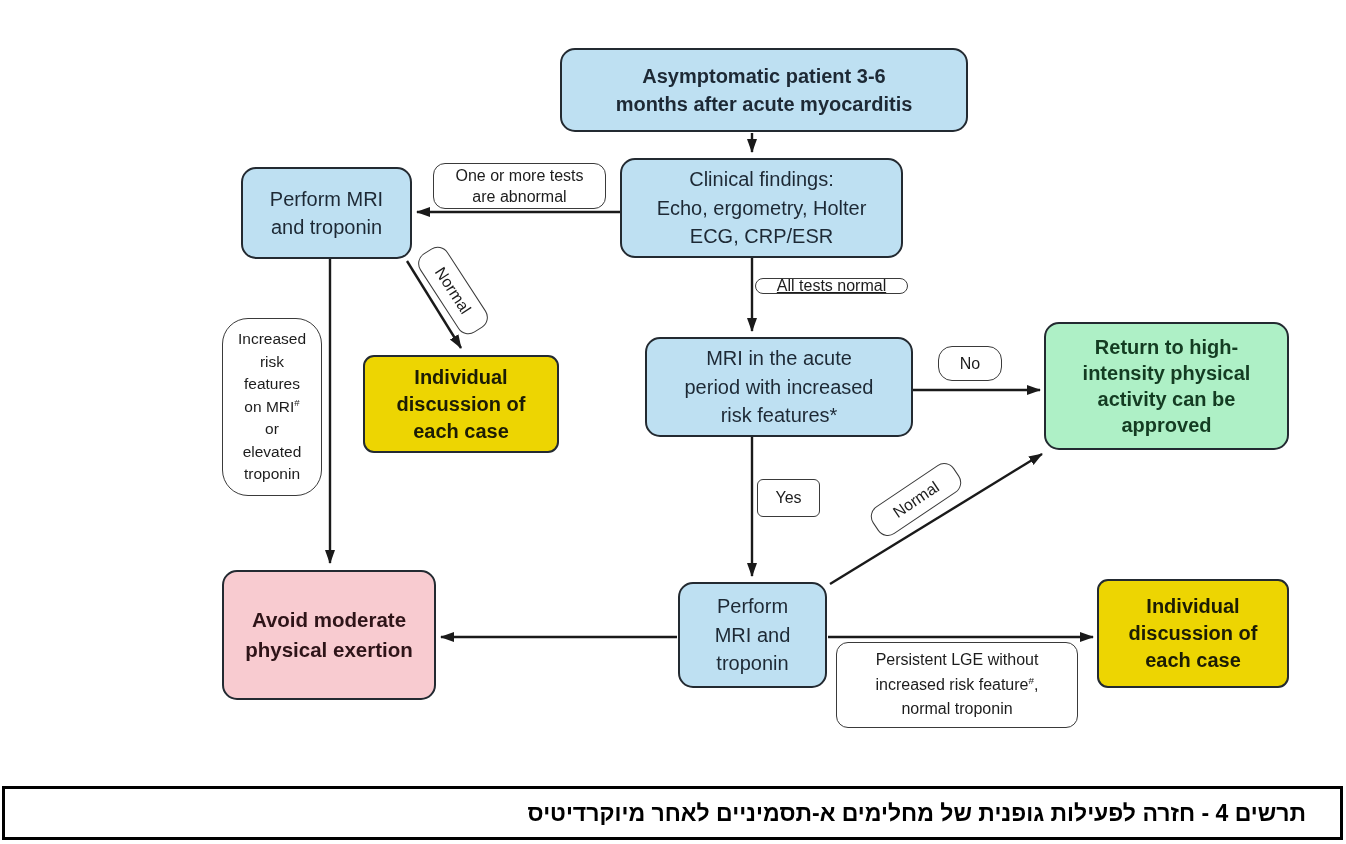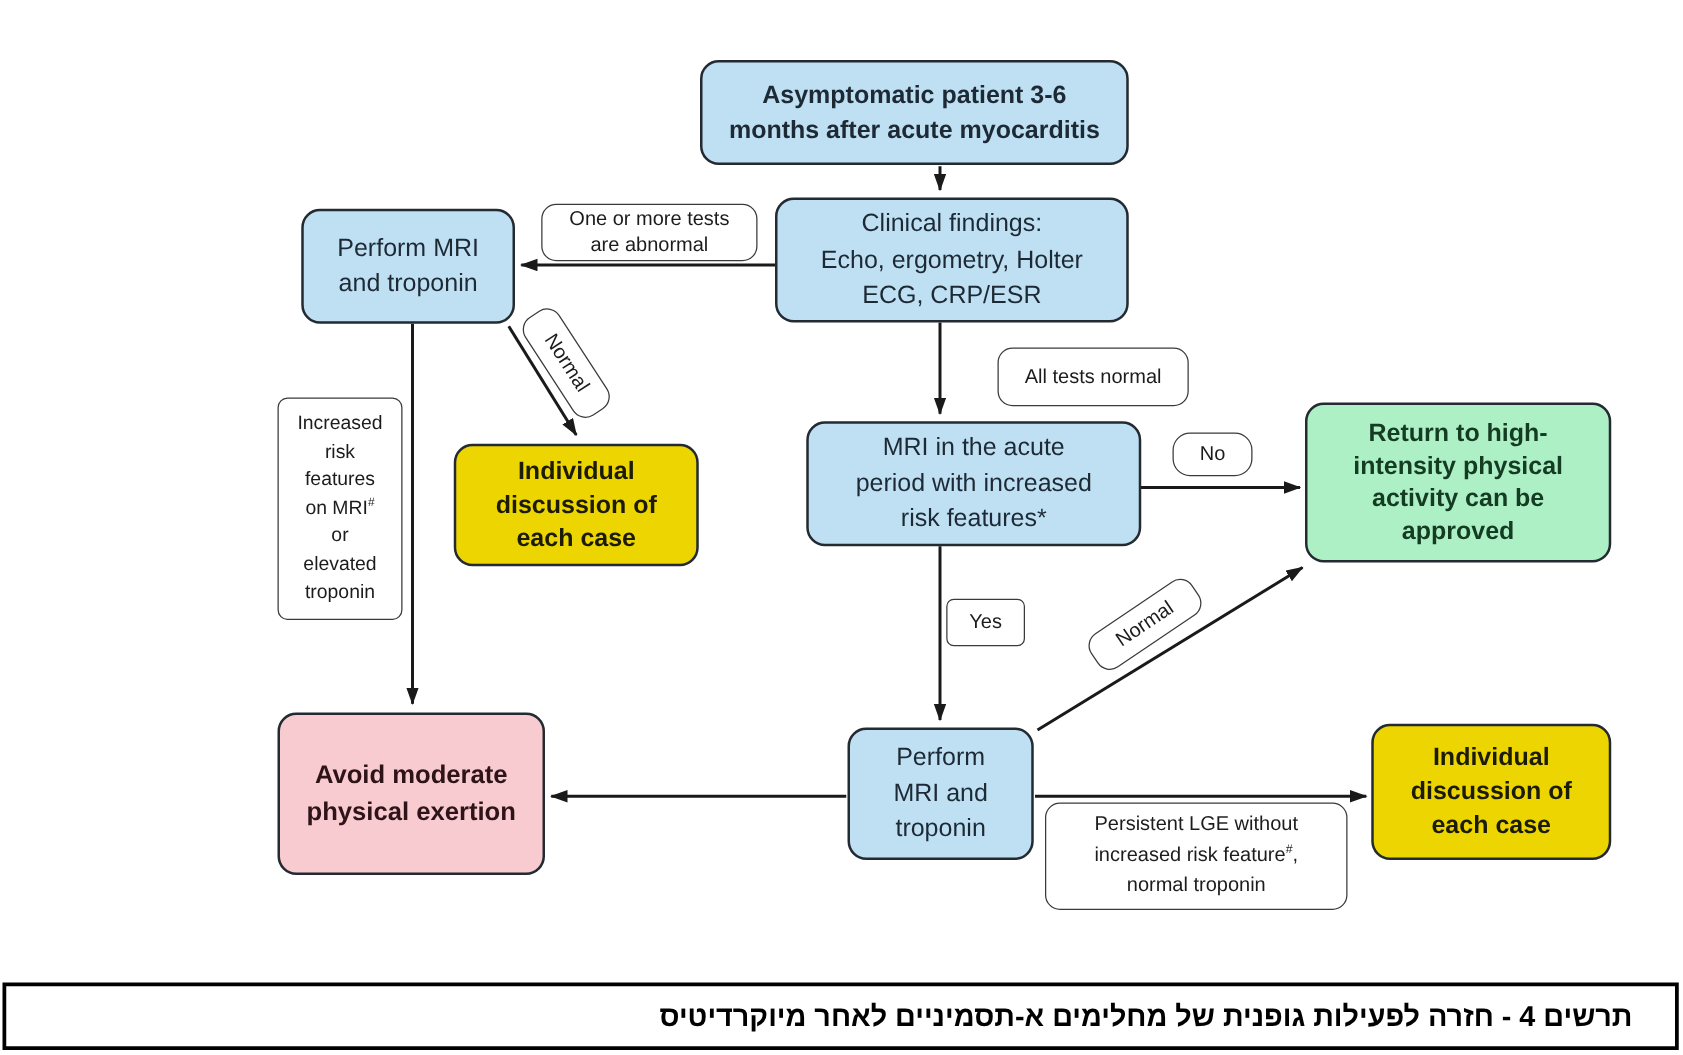--- a/index.html
+++ b/index.html
@@ -8,31 +8,31 @@
     font-family:"Liberation Sans",sans-serif;color:#1d2935;overflow:hidden;
   }
   .arrow-layer{position:absolute;left:0;top:0;width:1346px;height:844px;}
   .node{
     position:absolute;box-sizing:border-box;
     display:flex;flex-direction:column;justify-content:center;align-items:center;
     text-align:center;border:2.3px solid #232a31;border-radius:15px;
     font-size:20px;line-height:1.42;color:#1d2935;
   }
   .blue{background:#BEE0F2;}
-  .yellow{background:#EDD502;font-weight:700;color:#1c1c05;line-height:1.35;}
+  .yellow{background:#EDD502;font-weight:700;color:#1c1c05;line-height:1.35;border-radius:11px;}
   .green{background:#AEF0C6;font-weight:700;color:#143c22;line-height:1.3;}
   .pink{background:#F8CBD0;font-weight:700;color:#2e1418;font-size:20.5px;line-height:1.45;}
   .bold{font-weight:700;}
   .lbl{
     position:absolute;box-sizing:border-box;background:#ffffff;
     border:1.7px solid #3a3a3a;border-radius:12px;
     display:flex;flex-direction:column;justify-content:center;align-items:center;
     text-align:center;font-size:16px;line-height:1.32;color:#1c1c1c;
   }
-  .lbl.tall{line-height:1.45;font-size:15.5px;border-radius:8px;}
+  .lbl.tall{line-height:1.45;font-size:15.5px;border-radius:26px;}
   .lbl.rot1{transform:rotate(57deg);}
   .lbl.rot2{transform:rotate(-34deg);}
   sup{font-size:0.62em;vertical-align:super;line-height:0;}
   .caption{
     position:absolute;left:2px;top:786px;width:1341px;height:54px;box-sizing:border-box;
     border:3px solid #000;background:#fff;direction:rtl;
     display:flex;align-items:center;padding:0 34px;
     font-size:23px;font-weight:700;color:#000;
   }
 </style>
@@ -54,21 +54,21 @@
       <path d="M407,261 L461,348" marker-end="url(#ah)"></path>
       <path d="M330,259 L330,563" marker-end="url(#ah)"></path>
       <path d="M890,390 L1040,390" marker-end="url(#ah)"></path>
       <path d="M752,437 L752,576" marker-end="url(#ah)"></path>
       <path d="M677,637 L441,637" marker-end="url(#ah)"></path>
       <path d="M828,637 L1093,637" marker-end="url(#ah)"></path>
       <path d="M830,584 L1042,454" marker-end="url(#ah)"></path>
     </g>
   </svg>
 
-  <div class="node blue bold" style="left:560px;top:48px;width:343px;height:84px;">
+  <div class="node blue bold" style="left:560px;top:48px;width:408px;height:84px;">
     <div>Asymptomatic patient 3-6</div>
     <div>months after acute myocarditis</div>
   </div>
 
   <div class="node blue" style="left:620px;top:158px;width:283px;height:100px;">
     <div>Clinical findings:</div>
     <div>Echo, ergometry, Holter</div>
     <div>ECG, CRP/ESR</div>
   </div>
 
@@ -111,21 +111,21 @@
     <div>Individual</div>
     <div>discussion of</div>
     <div>each case</div>
   </div>
 
   <div class="lbl" style="left:433px;top:163px;width:173px;height:46px;">
     <div>One or more tests</div>
     <div>are abnormal</div>
   </div>
 
-  <div class="lbl" style="left:798px;top:278px;width:153px;height:47px;">
+  <div class="lbl" style="left:755px;top:278px;width:153px;height:16px;text-decoration:underline;">
     <div>All tests normal</div>
   </div>
 
   <div class="lbl" style="left:938px;top:346px;width:64px;height:35px;border-radius:14px;">
     <div>No</div>
   </div>
 
   <div class="lbl" style="left:757px;top:479px;width:63px;height:38px;border-radius:6px;">
     <div>Yes</div>
   </div>

